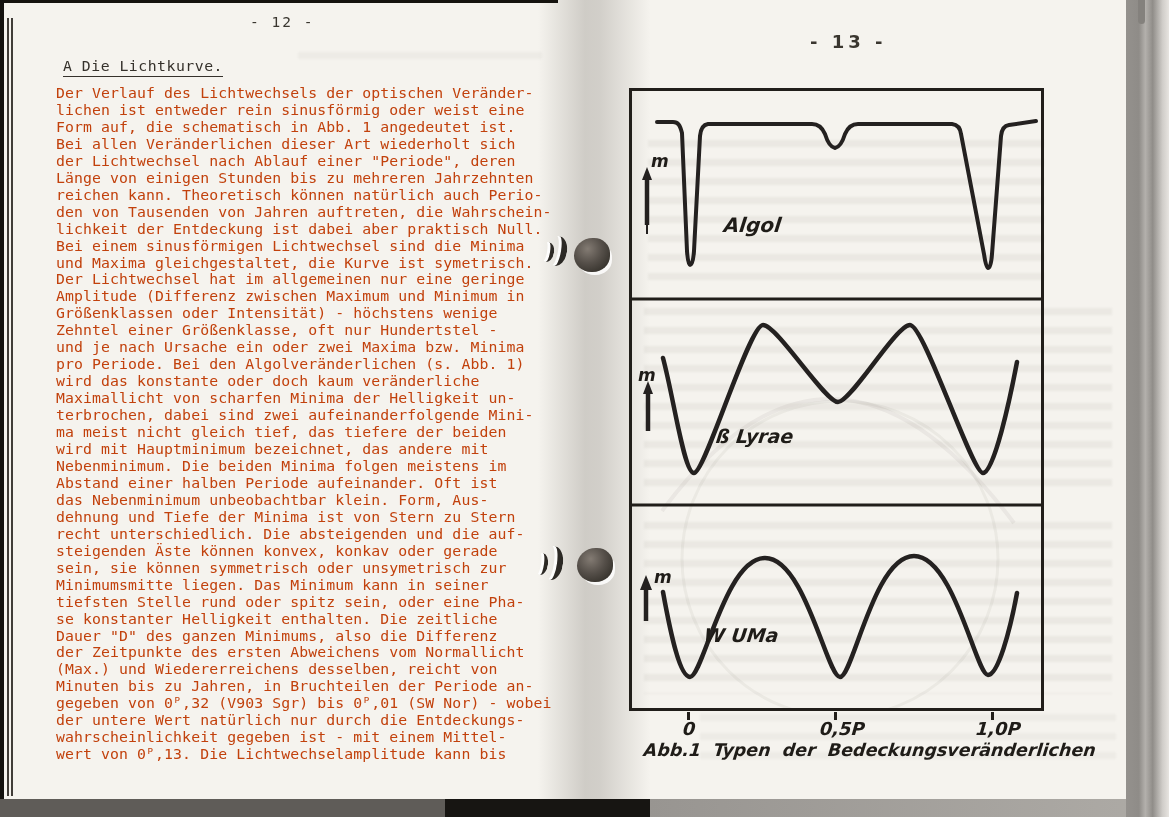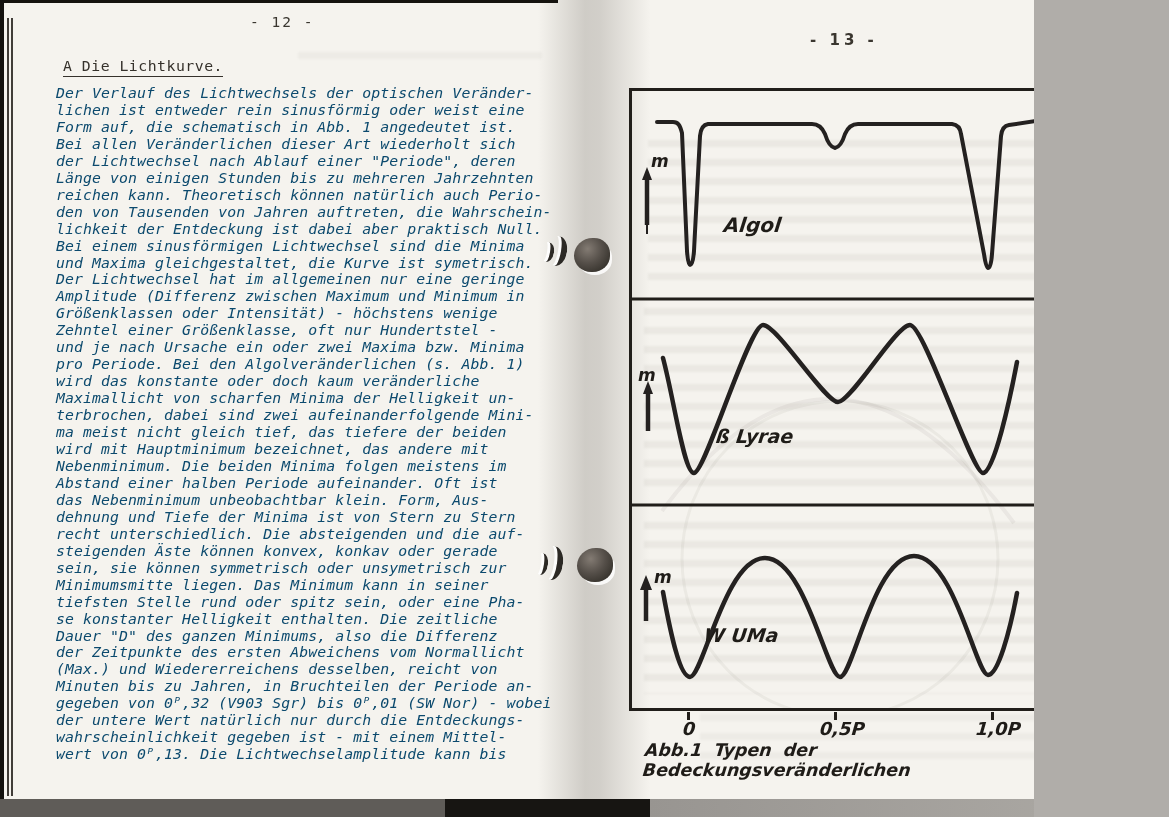--- a/index.html
+++ b/index.html
@@ -1,30 +1,30 @@
 <!DOCTYPE html>
 <html><head>
 <meta charset="utf-8">
 <style>
   html,body{margin:0;padding:0;background:#b0ada9;}
   #scan{
-    position:relative;width:1034px;height:817px;overflow:hidden;
+    position:relative;width:1169px;height:817px;overflow:hidden;
     background:#f5f3ee;
     font-family:"DejaVu Sans Mono","Liberation Mono",monospace;
     color:#35312b;
   }
   .abs{position:absolute;}
 
   
   .page-num{font-size:14.5px;letter-spacing:2px;color:#3a362f;}
-  .pn-13{font-family:"DejaVu Sans",sans-serif;font-weight:bold;letter-spacing:4px;font-size:15px;}
+  .pn-13{font-family:"DejaVu Sans",sans-serif;font-weight:bold;letter-spacing:4px;font-size:18px;}
   .heading{font-size:14.8px;border-bottom:1.5px solid #35312b;padding-bottom:2px;letter-spacing:.5px;}
   .bodytext{
     font-size:14.8px;line-height:16.95px;white-space:pre;
-    letter-spacing:0.1px;color:#0c4a6e;font-style:italic;
+    letter-spacing:0.1px;color:#c2410c;
   }
 
   
   .figure{
     left:629px;top:88px;width:409px;height:617px;
     border:3px solid #211e1a;background:transparent;
   }
   .fig-svg{position:absolute;left:0;top:0;}
   .curve-label{
     font-family:"DejaVu Sans",sans-serif;font-weight:bold;font-style:italic;

